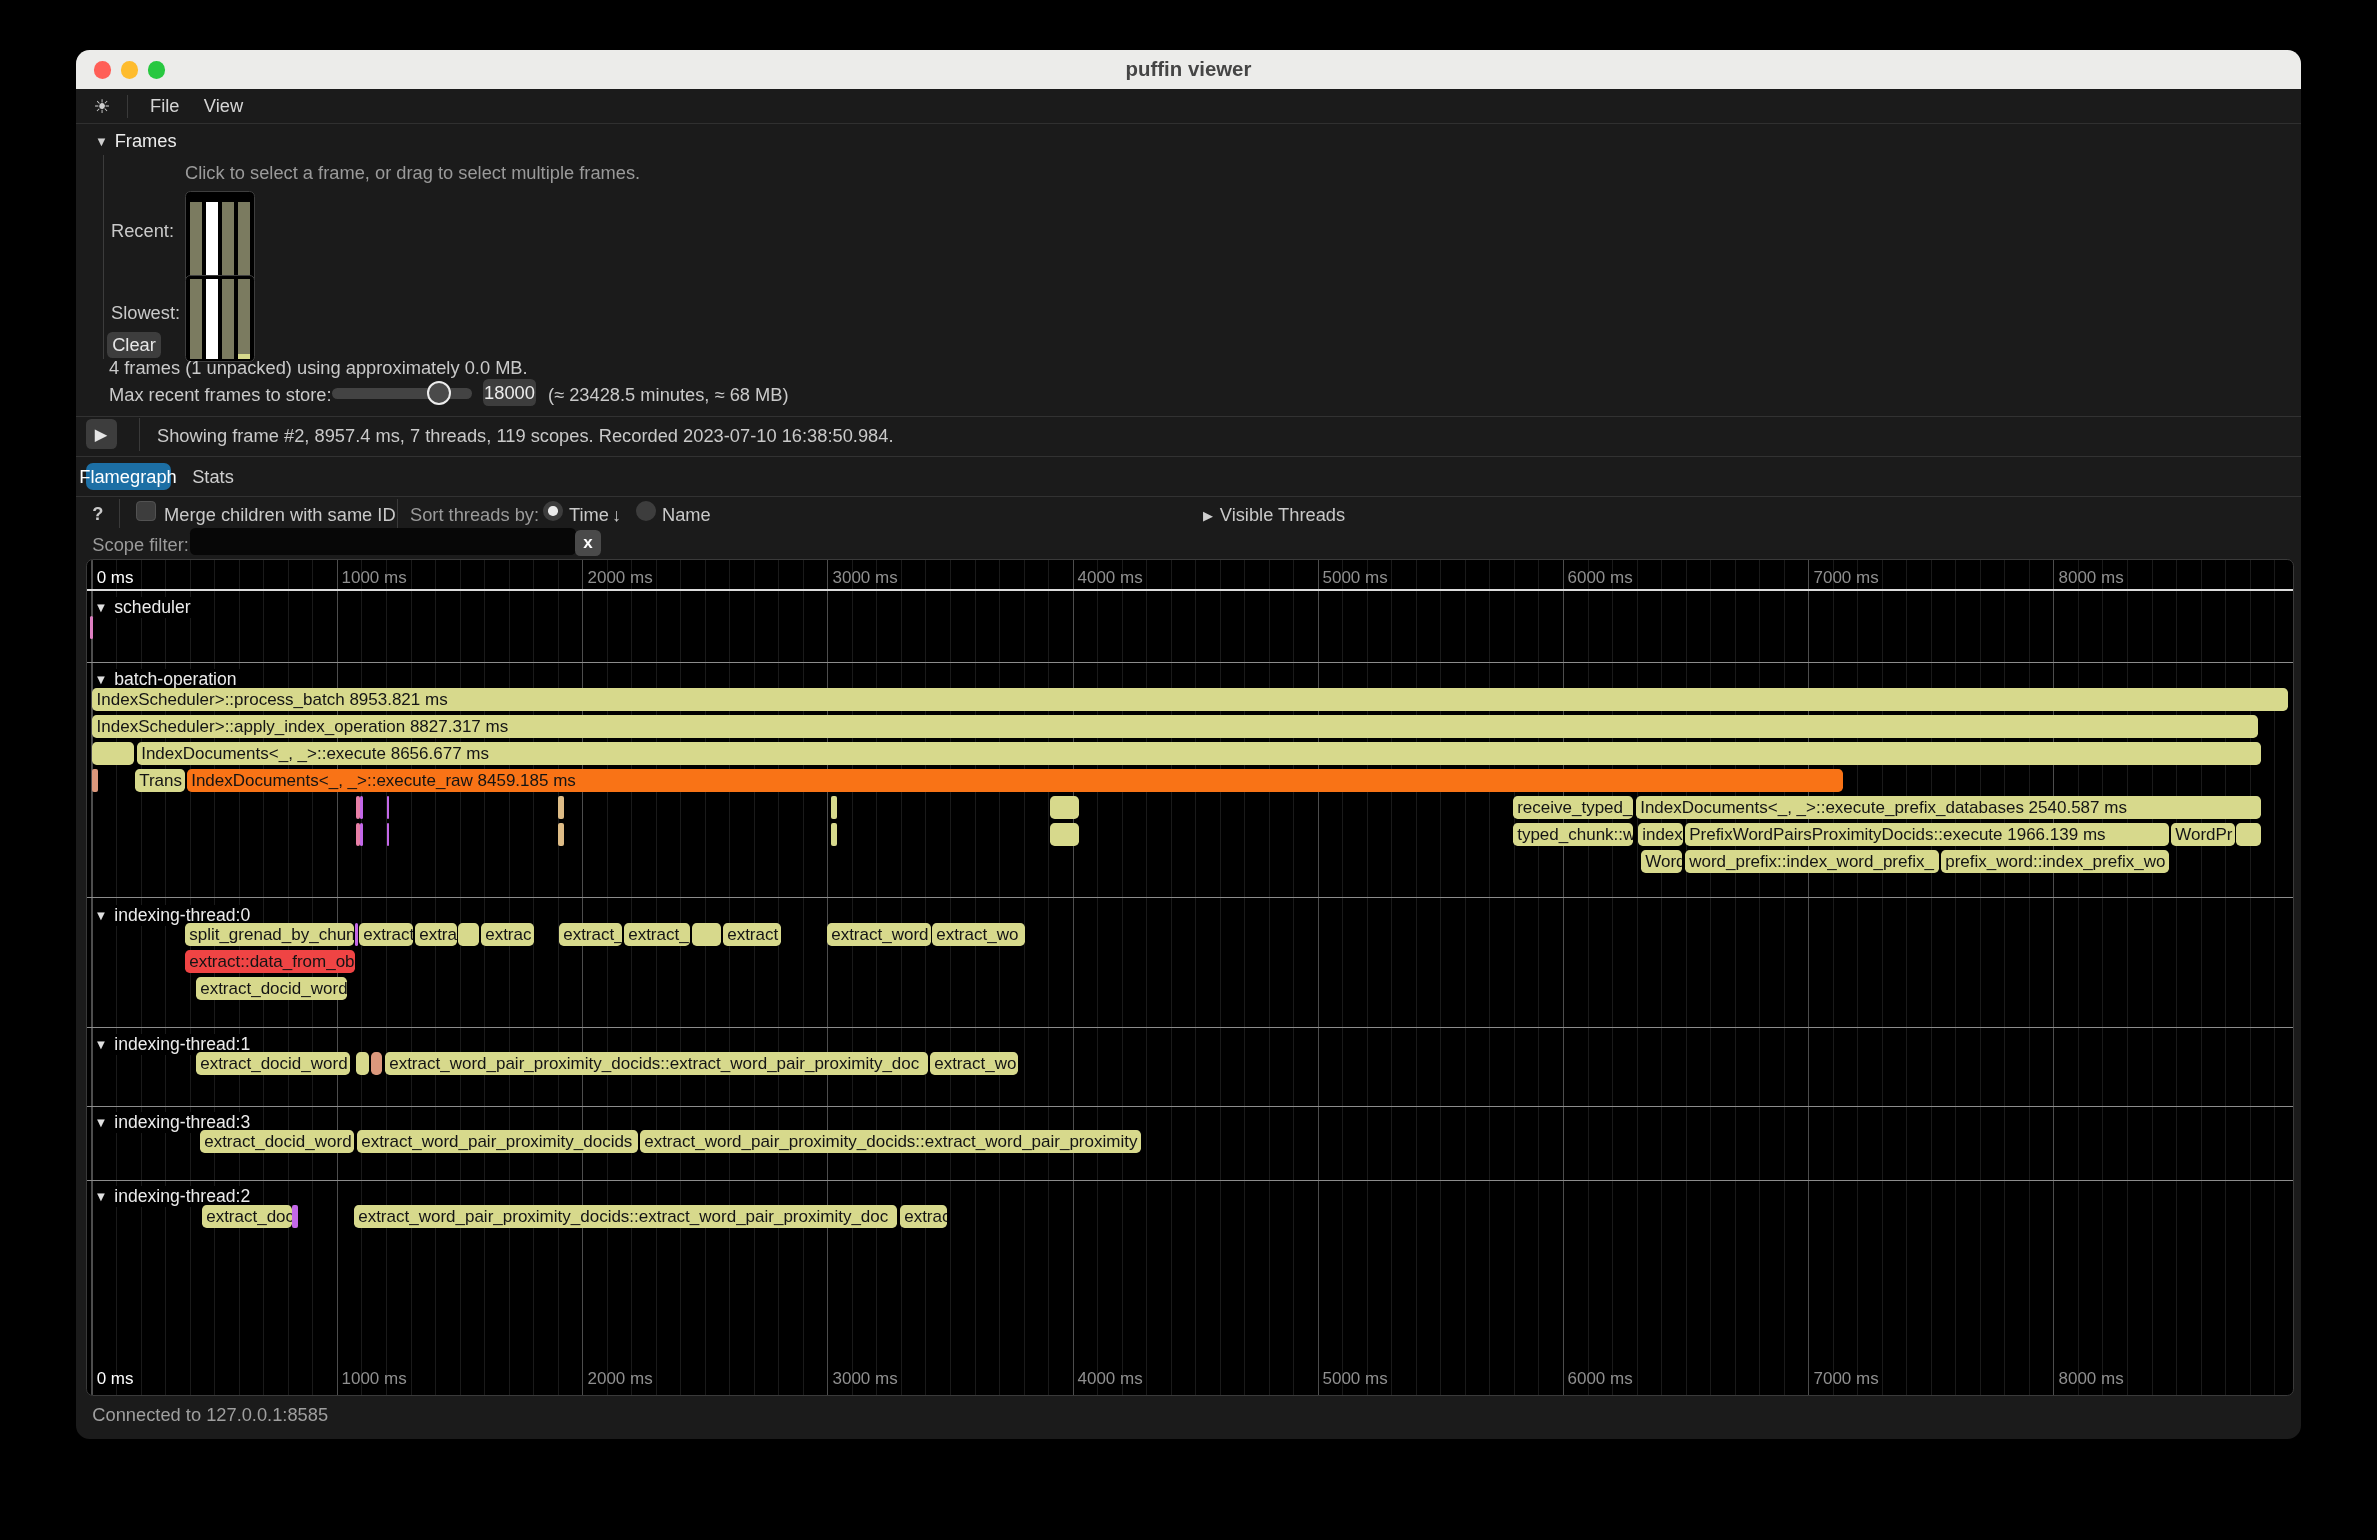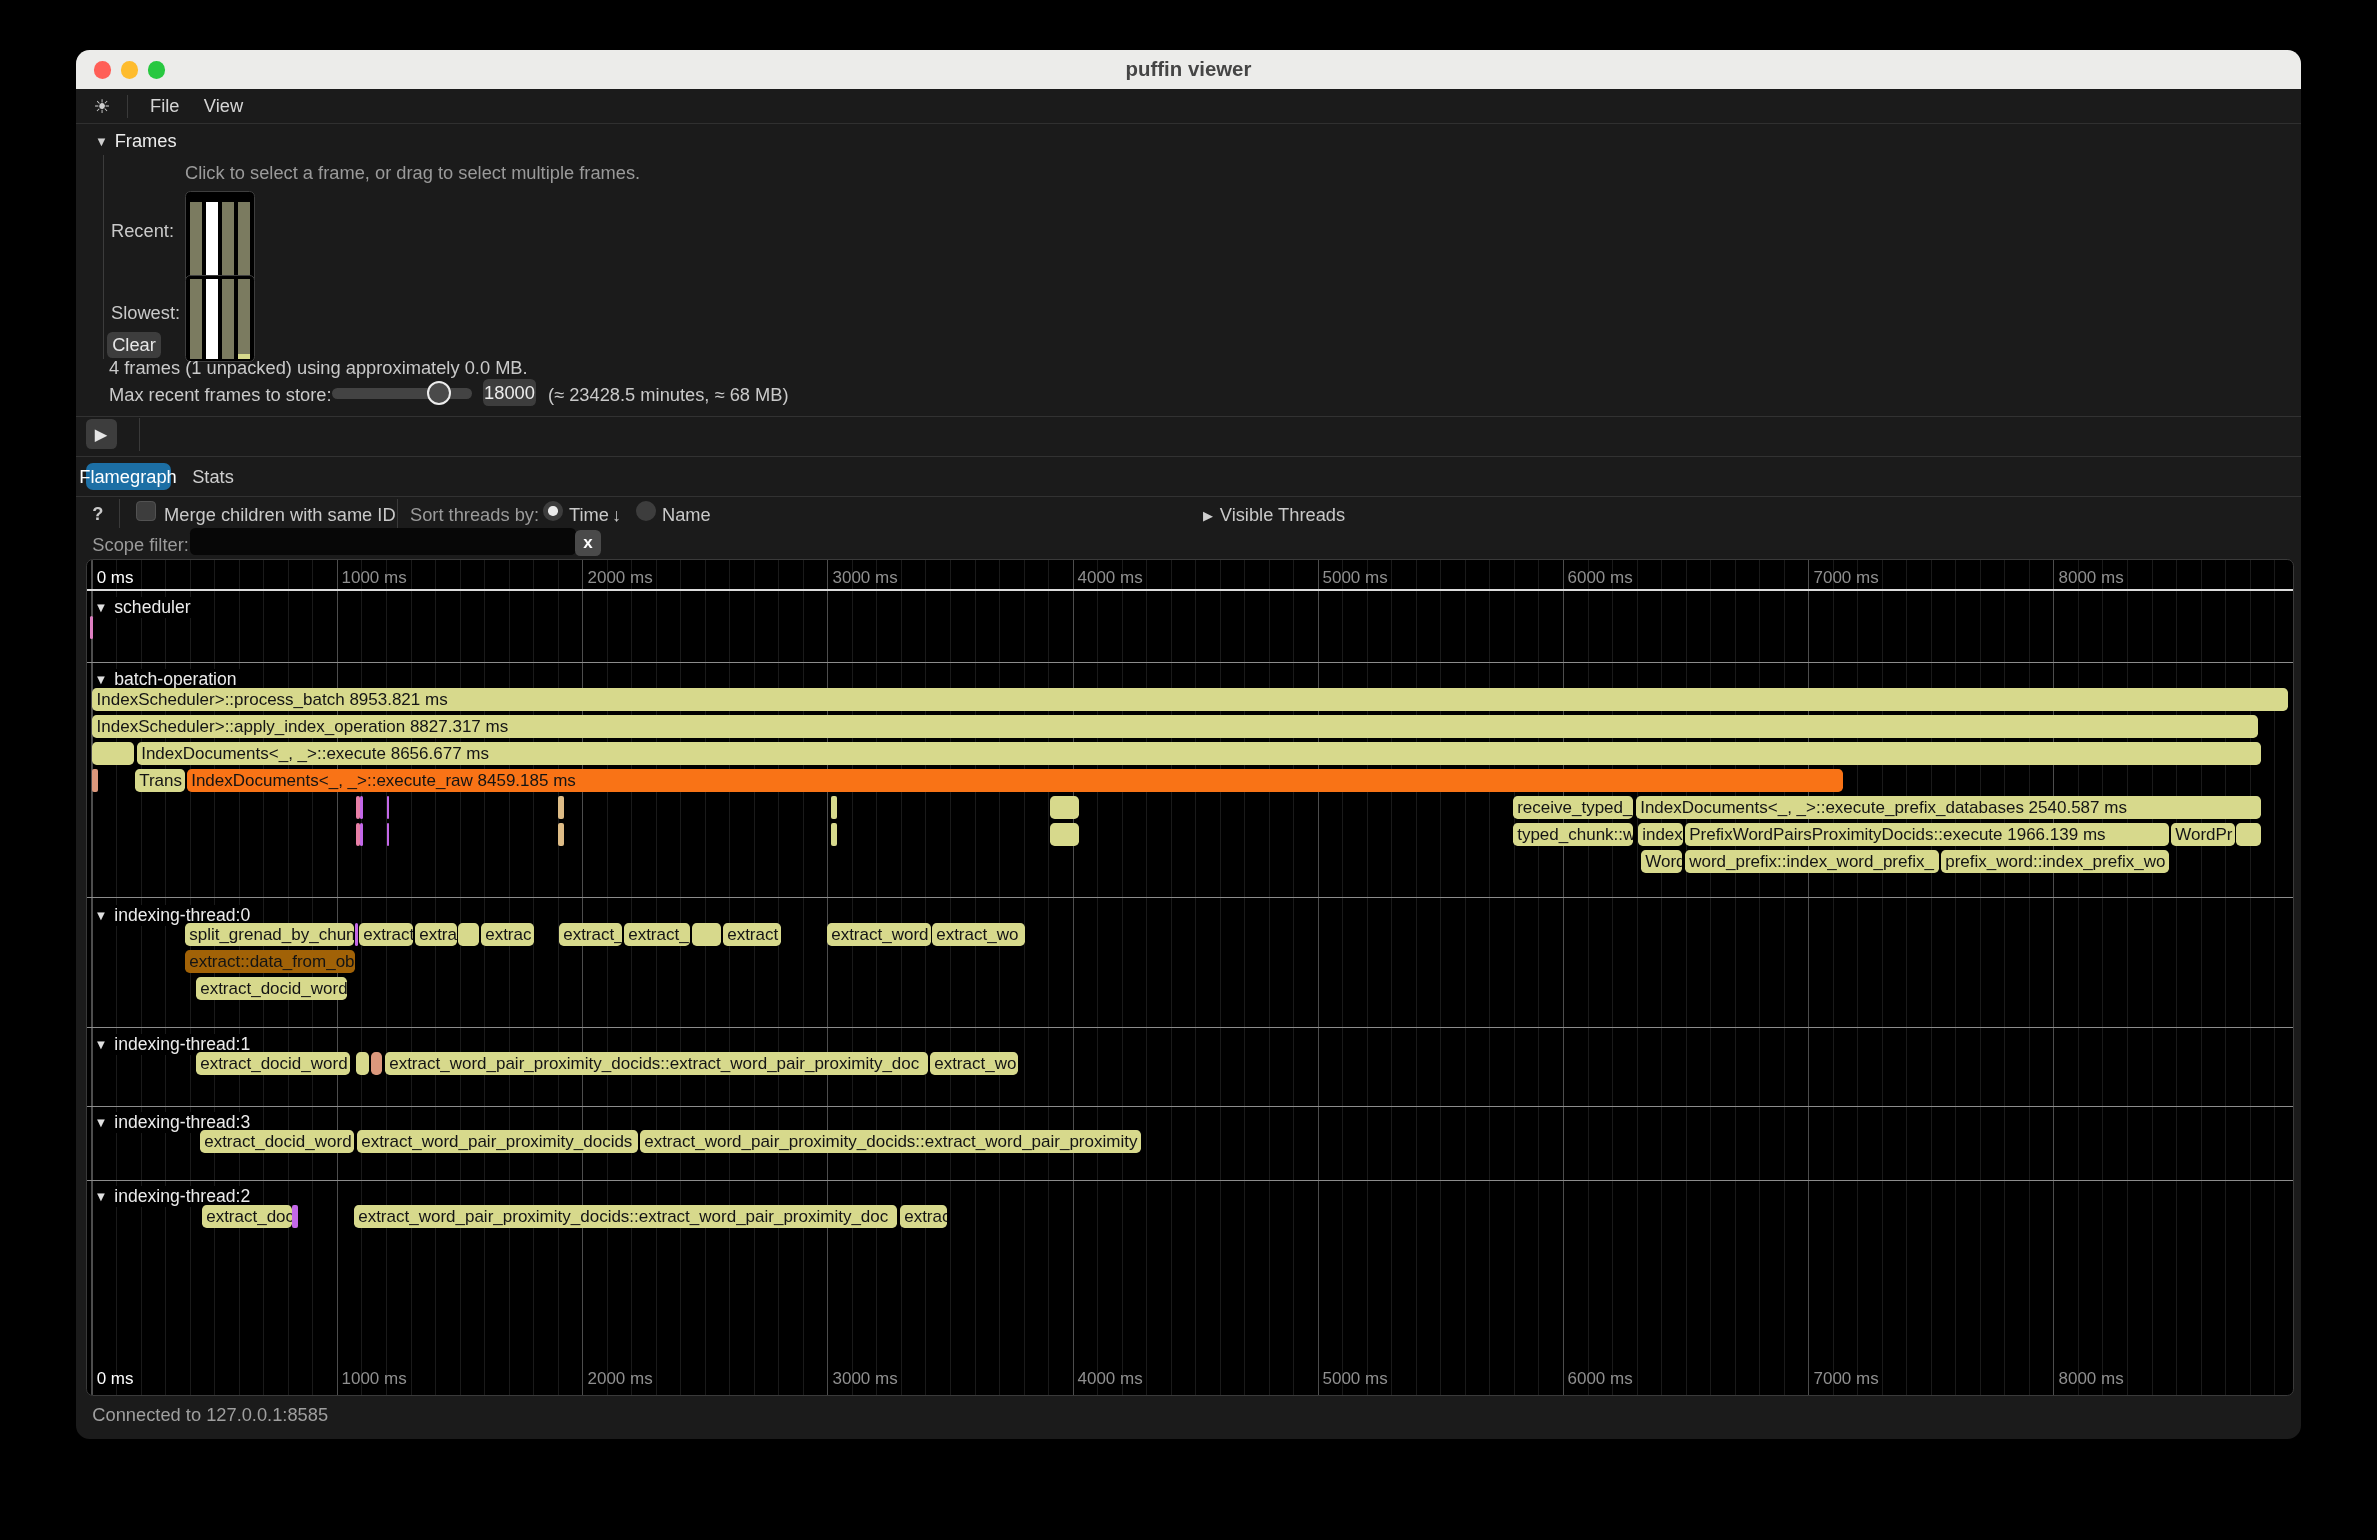--- a/index.html
+++ b/index.html
@@ -114,20 +114,21 @@
   <div class="abs lab" style="left:33px;top:334px;">Max recent frames to store:</div>
   <div class="slider-track" style="left:256px;top:338px;width:140px;"></div>
   <div class="slider-knob" style="left:351px;top:331px;"></div>
   <div class="value-box" style="left:407px;top:329px;width:53px;height:27px;">18000</div>
   <div class="abs lab" style="left:472px;top:334px;">(≈ 23428.5 minutes, ≈ 68 MB)</div>
 
   <div class="hsep" style="top:366px;"></div>
 
   <div class="play-btn" style="left:9.5px;top:369px;width:31px;height:30px;">▶</div>
   <div class="vsep" style="left:63px;top:368px;height:33px;"></div>
+  <div class="abs lab" style="left:81px;top:375px;">Showing frame #2, 8957.4 ms, 7 threads, 119 scopes. Recorded 2023-07-10 16:38:50.984.</div>
 
   <div class="hsep" style="top:406px;"></div>
 
   <div class="tab tab-active" style="left:9.5px;top:413px;width:85px;height:27px;background:#1c6fa5;">Flamegraph</div>
   <div class="tab" style="left:110px;top:413px;width:54px;height:27px;color:#cfcfcf;">Stats</div>
 
   <div class="hsep" style="top:446px;"></div>
 
   <div class="abs lab" style="left:16.3px;top:453px;font-weight:bold;">?</div>
   <div class="vsep" style="left:43px;top:449px;height:28.5px;"></div>
@@ -310,21 +311,21 @@
       <div class="flame-bar" style="left: 272px; top: 363px; width: 54px; background: rgb(215, 217, 140);">extract</div>
       <div class="flame-bar" style="left: 328px; top: 363px; width: 42px; background: rgb(215, 217, 140);">extra</div>
       <div class="flame-bar" style="left: 371px; top: 363px; width: 21px; background: rgb(215, 217, 140);"></div>
       <div class="flame-bar" style="left: 394px; top: 363px; width: 53px; background: rgb(215, 217, 140);">extrac</div>
       <div class="flame-bar" style="left: 472px; top: 363px; width: 63px; background: rgb(215, 217, 140);">extract_</div>
       <div class="flame-bar" style="left: 537px; top: 363px; width: 66px; background: rgb(215, 217, 140);">extract_</div>
       <div class="flame-bar" style="left: 605px; top: 363px; width: 29px; background: rgb(215, 217, 140);"></div>
       <div class="flame-bar" style="left: 636px; top: 363px; width: 58px; background: rgb(215, 217, 140);">extract</div>
       <div class="flame-bar" style="left: 740px; top: 363px; width: 104px; background: rgb(215, 217, 140);">extract_word</div>
       <div class="flame-bar" style="left: 845px; top: 363px; width: 93px; background: rgb(215, 217, 140);">extract_wo</div>
-      <div class="flame-bar" style="left: 98px; top: 390px; width: 170px; background: #a16207;">extract::data_from_ob</div>
+      <div class="flame-bar" style="left: 98px; top: 390px; width: 170px; background: #ef4444;">extract::data_from_ob</div>
       <div class="flame-bar" style="left: 109px; top: 417px; width: 151px; background: rgb(215, 217, 140);">extract_docid_word</div>
       <div class="section-sep" style="top: 467px;"></div>
       <div class="section-header" style="left: 8.1px; top: 474px;">
         <span class="tri">▼</span>
         <span>indexing-thread:1</span>
       </div>
       <div class="flame-bar" style="left: 109px; top: 492px; width: 154px; background: rgb(215, 217, 140);">extract_docid_word</div>
       <div class="flame-bar" style="left: 269px; top: 492px; width: 13px; background: rgb(215, 217, 140);"></div>
       <div class="flame-bar" style="left: 284px; top: 492px; width: 11px; background: rgb(220, 152, 124);"></div>
       <div class="flame-bar" style="left: 298px; top: 492px; width: 543px; background: rgb(215, 217, 140);">extract_word_pair_proximity_docids::extract_word_pair_proximity_doc</div>

